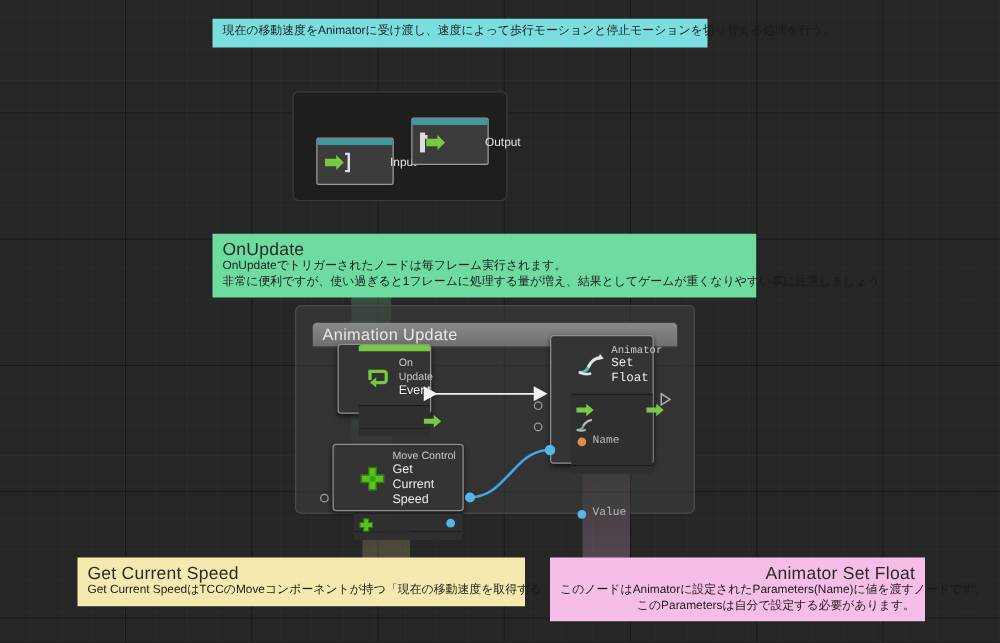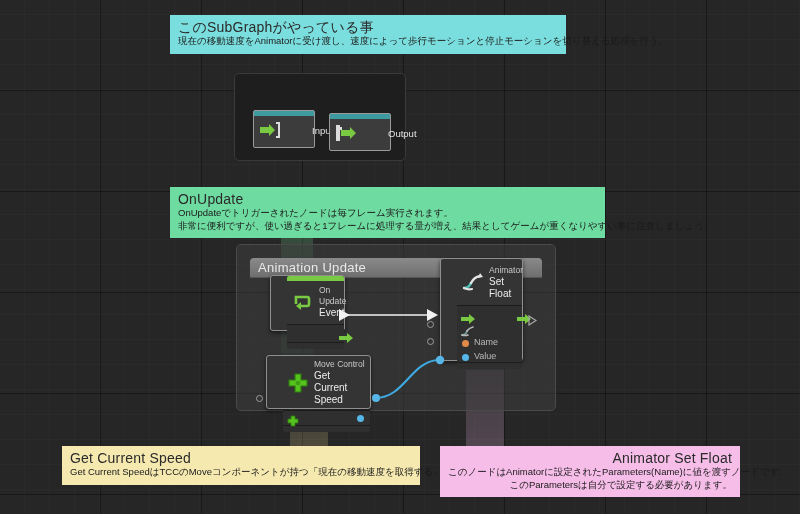--- a/index.html
+++ b/index.html
@@ -96,40 +96,39 @@
 </head>
 <body>
 
 <div id="canvas">
 
   <div class="beam" id="beam-green"></div>
   <div class="beam" id="beam-yellow"></div>
   <div class="beam" id="beam-pink"></div>
 
   <div class="comment" id="comment-subgraph">
-    <div class="c-title">このSubGraphがやっている事</div>
     <div class="c-body">現在の移動速度をAnimatorに受け渡し、速度によって歩行モーションと停止モーションを切り替える処理を行う。</div>
   </div>
 
   <div class="group" id="group-unused">
 
     <div class="flatnode" style="left:18px; top:36px; width:62px; height:38px;">
       <div class="f-strip"></div>
       <div class="f-inner">
         <span style="position:relative;width:20px;height:16px;display:inline-block;">
           <svg width="20" height="16" viewBox="0 0 20 16">
             <path d="M0 5 h9 v-3 l6 6 -6 6 v-3 H0 z" fill="#7ac943"></path>
             <path d="M16 0 h4 v16 h-4 v-2 h2 V2 h-2 z" fill="#dcdcdc"></path>
           </svg>
         </span>
         <span class="f-lbl">Input</span>
       </div>
     </div>
 
-    <div class="flatnode" style="left:94px; top:39px; width:62px; height:38px;">
+    <div class="flatnode" style="left:94px; top:20px; width:62px; height:38px;">
       <div class="f-strip"></div>
       <div class="f-inner">
         <span style="position:relative;width:20px;height:16px;display:inline-block;">
           <svg width="20" height="16" viewBox="0 0 20 16">
             <path d="M0 0 h4 v16 H0 z M4 5 h2 V2 h-2 z" fill="#dcdcdc"></path>
             <path d="M0 0 h4 v16 H0 z" fill="#dcdcdc"></path>
             <path d="M5 5 h9 v-3 l6 6 -6 6 v-3 H5 z" fill="#7ac943"></path>
           </svg>
         </span>
         <span class="f-lbl">Output</span>
@@ -169,21 +168,21 @@
         <span class="exec-arrow" style="right:5px; top:4px;">
           <svg width="14" height="10" viewBox="0 0 14 10">
               <path d="M0 3 h8 V0 l6 5 -6 5 V7 H0 z" fill="#7ac943"></path>
             </svg>
         </span>
       </div>
     </div>
     <div class="n-foot"></div>
   </div>
 
-  <div class="node" id="node-set-float" style="left:440px; top:258px; width:83px; height:103px;">
+  <div class="node" id="node-set-float" style="left:440px; top:268px; width:83px; height:103px;font-family:Liberation Mono, monospace;">
     <div class="n-head" style="padding-top:6px;">
       <span class="n-icon">
         <svg width="22" height="22" viewBox="0 0 22 22">
           <path d="M2 16 q5 0 7 -5" fill="none" stroke="#4fbfb4" stroke-width="2.6" stroke-linecap="round"></path>
           <path d="M9 11 q3 -6 9 -7" fill="none" stroke="#e4e4e4" stroke-width="2.4" stroke-linecap="round"></path>
           <path d="M2 16 q4 2 8 1" fill="none" stroke="#e4e4e4" stroke-width="2.2" stroke-linecap="round"></path>
           <path d="M18 1 l3 4 -5 1 z" fill="#e4e4e4"></path>
         </svg>
       </span>
       <span class="n-txt">
@@ -210,21 +209,21 @@
             <path d="M1 9 q4 0 5 -4" fill="none" stroke="#6f9c96" stroke-width="1.9" stroke-linecap="round"></path>
             <path d="M6 5 q2 -3 6 -4" fill="none" stroke="#b9b9b9" stroke-width="1.7" stroke-linecap="round"></path>
             <path d="M1 9 q3 1 6 0" fill="none" stroke="#b9b9b9" stroke-width="1.6" stroke-linecap="round"></path>
           </svg>
         </span>
       </div>
       <div class="row" style="height:14px;">
         <span class="dot orange" style="left:5px; top:3px;"></span>
         <span class="port-lbl" style="left:17px; top:0px;">Name</span>
       </div>
-      <div class="row" style="height:14px;">
+      <div class="row" style="height:14px;margin-top:44px;">
         <span class="dot blue" style="left:5px; top:3px;"></span>
         <span class="port-lbl" style="left:17px; top:0px;">Value</span>
       </div>
     </div>
     <div class="n-foot"></div>
   </div>
 
   <div class="hollow" style="left:427px; top:321px;"></div>
   <div class="hollow" style="left:427px; top:338px;"></div>
   <span class="tri-out" style="left:528px; top:312px;">

